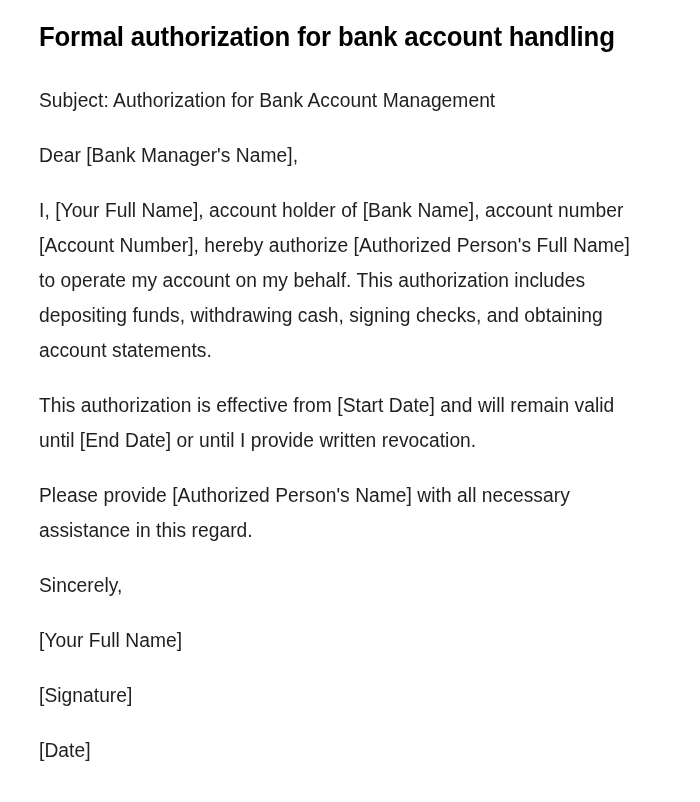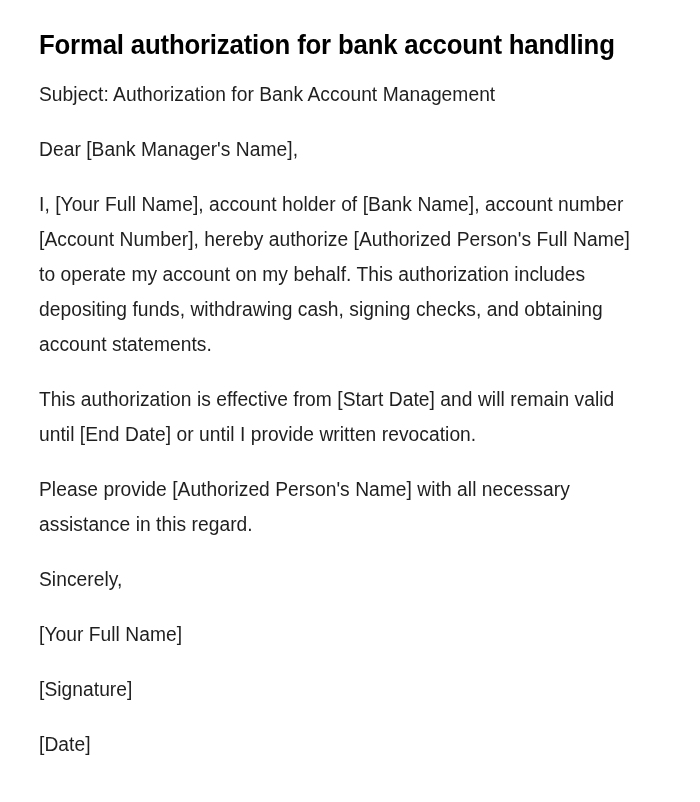--- a/index.html
+++ b/index.html
@@ -21,40 +21,40 @@
     min-height: 802px;
     background: #ffffff;
     box-sizing: border-box;
     padding: 0;
     position: relative;
   }
 
   .doc {
     position: absolute;
     left: 39px;
-    top: 8px;
+    top: 0;
     width: 602px;
   }
 
   .doc-title {
     font-family: "Liberation Sans Narrow", "Liberation Sans", "DejaVu Sans Condensed", "DejaVu Sans", sans-serif;
     font-weight: 700;
     font-size: 27px;
     line-height: 33px;
     letter-spacing: -0.2px;
     color: #000000;
     margin: 0;
     padding-top: 21px;
     white-space: nowrap;
     transform: scaleX(0.955);
     transform-origin: left center;
   }
 
   .doc-body {
-    margin-top: 15px;
+    margin-top: 29px;
   }
 
   .para {
     font-family: "Liberation Sans Narrow", "Liberation Sans", "DejaVu Sans Condensed", "DejaVu Sans", sans-serif;
     font-size: 19.5px;
     line-height: 35px;
     color: #1f1f1f;
     margin: 0 0 20px 0;
     letter-spacing: 0.05px;
     transform: scaleX(0.985);

